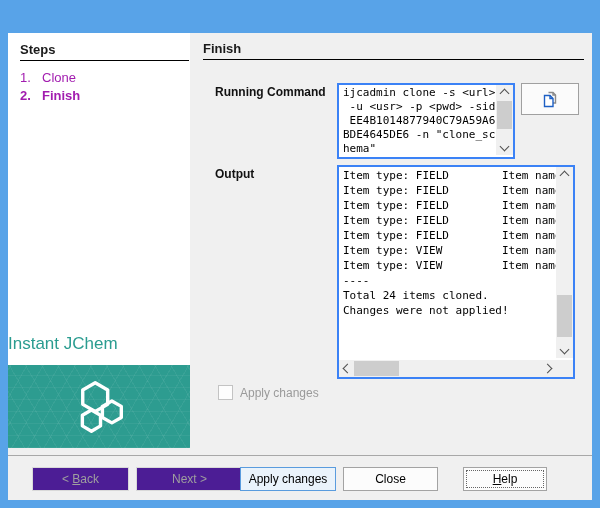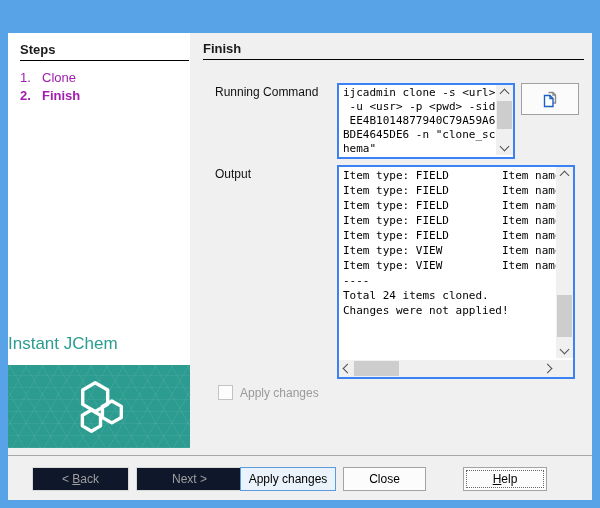--- a/index.html
+++ b/index.html
@@ -28,21 +28,21 @@
   .logo-box{position:absolute;left:0;top:332px;width:182px;height:83px;
             background-color:#2d9c90;
             background-image:
               repeating-linear-gradient(60deg, rgba(255,255,255,.06) 0 1px, transparent 1px 14px),
               repeating-linear-gradient(-60deg, rgba(255,255,255,.06) 0 1px, transparent 1px 14px),
               repeating-linear-gradient(0deg, rgba(255,255,255,.05) 0 1px, transparent 1px 12px);
             display:flex;align-items:center;justify-content:center;}
   
   .main-header{position:absolute;left:195px;top:8px;font-weight:bold;font-size:13px;}
   .main-rule{position:absolute;left:195px;top:26px;width:381px;height:1px;background:#000;}
-  .field-label{position:absolute;font-weight:normal;font-size:12px;color:#111;}
+  .field-label{position:absolute;font-weight:bold;font-size:12px;color:#111;}
   .lbl-cmd{left:207px;top:52px;}
   .lbl-out{left:207px;top:134px;}
   .textbox{position:absolute;background:#fff;border:2px solid #3b82f6;overflow:hidden;}
   .cmd-box{left:329px;top:50px;width:174px;height:72px;}
   .out-box{left:329px;top:132px;width:234px;height:210px;}
   .mono{position:absolute;left:4px;top:1px;margin:0;white-space:pre;
         font-family:"DejaVu Sans Mono","Liberation Mono",monospace;font-size:11px;color:#000;}
   .cmd-box .mono{line-height:14px;}
   .out-box .mono{line-height:15px;}
   
@@ -72,27 +72,27 @@
   
   .chk-row{position:absolute;left:210px;top:352px;display:flex;align-items:center;}
   .chk-box{width:13px;height:13px;background:#fdfdfd;border:1px solid #c3c3c3;}
   .chk-label{margin-left:7px;color:#9a9a9a;font-size:12px;}
   
   .sep{position:absolute;left:8px;top:455px;width:584px;height:1px;background:#a8a8a8;}
   .btnbar{position:absolute;left:8px;top:456px;width:584px;height:44px;background:#f0f0f0;}
   .btn{position:absolute;top:11px;height:24px;box-sizing:border-box;font-size:12px;
        display:flex;align-items:center;justify-content:center;cursor:default;
        background:#fcfcfc;border:1px solid #a3a3a3;color:#000;}
-  .btn.disabled{background:#0f172a;border-color:#d9d9d9;color:#9f9f9f;}
+  .btn.disabled{background:#4c1d95;border-color:#d9d9d9;color:#9f9f9f;}
   .btn.default{background:#eaf3fb;border-color:#5a9cde;}
   .btn.focus{outline:1px dotted #666;outline-offset:-4px;}
   .b-back{left:24px;width:97px;}
   .b-next{left:128px;width:107px;}
   .b-apply{left:232px;width:96px;}
-  .b-close{left:335px;width:83px;}
+  .b-close{left:335px;width:95px;}
   .b-help{left:455px;width:84px;}
   .accel{text-decoration:underline;}
 </style>
 </head>
 <body>
 
 <div class="window">
 
 
   <div class="body">

